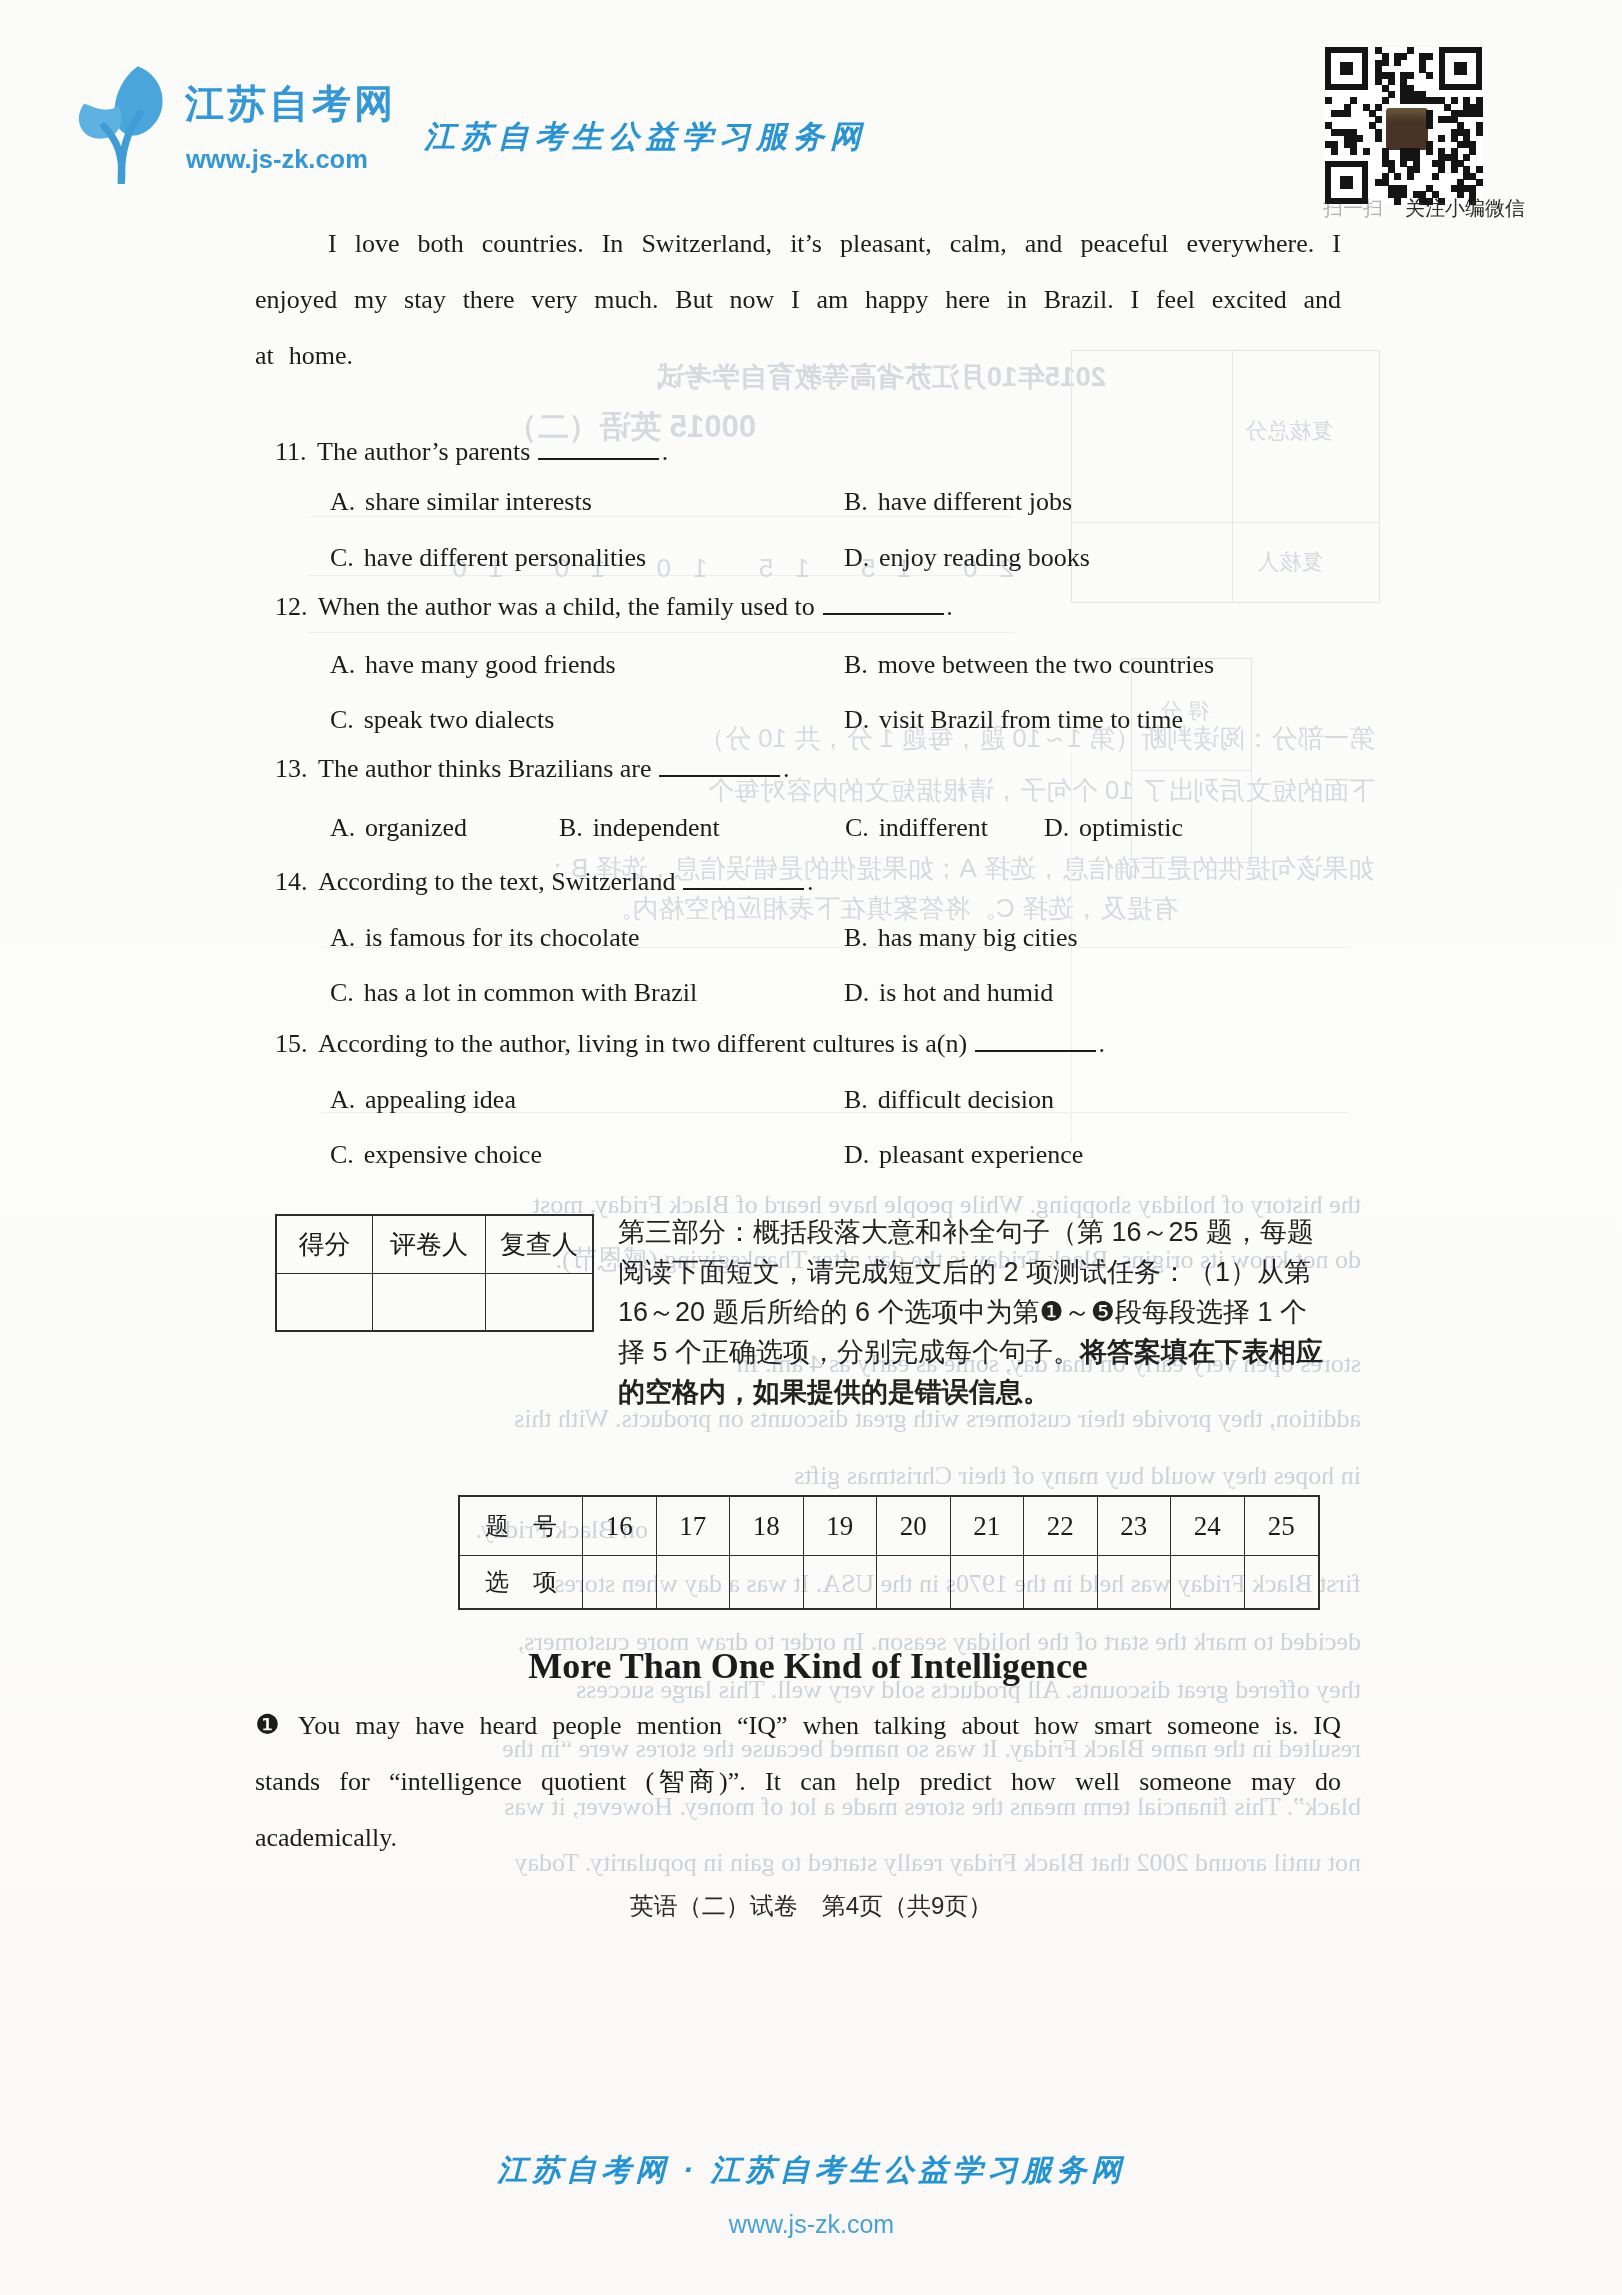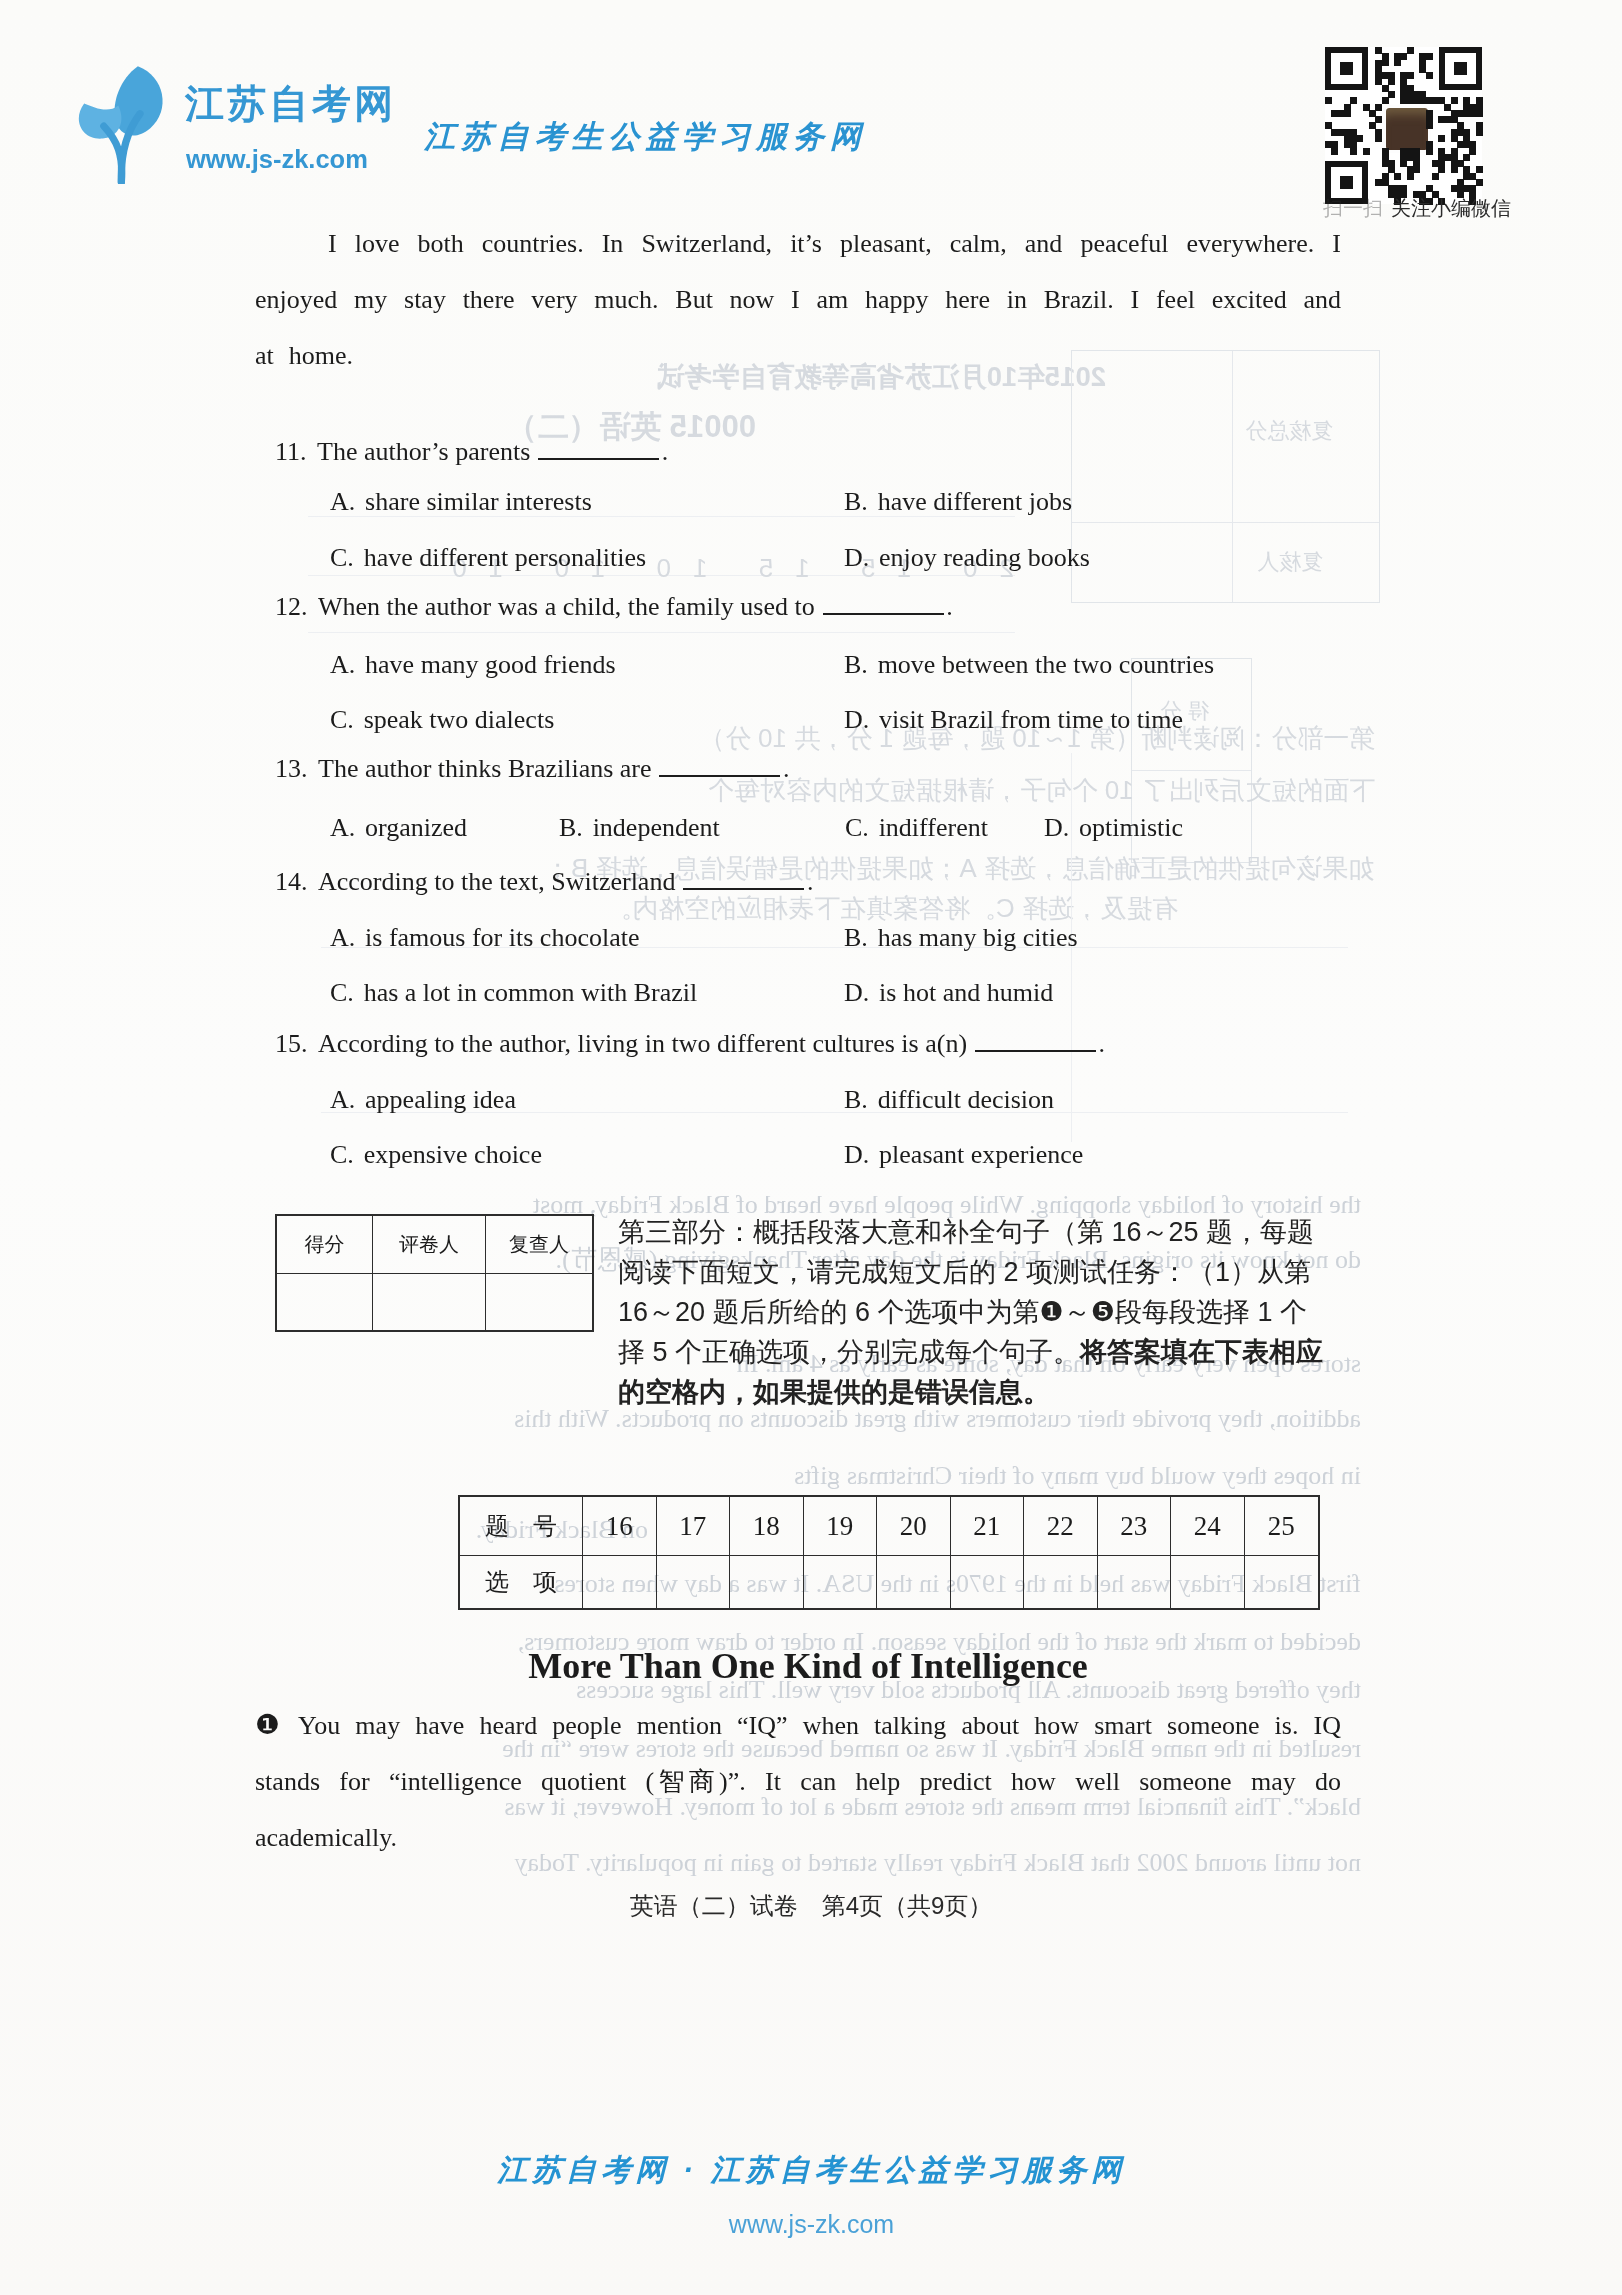--- a/index.html
+++ b/index.html
@@ -30,37 +30,37 @@
             font-family:"Liberation Sans",sans-serif}
   .tagline{left:424px;top:116px;font-size:31px;font-weight:bold;font-style:italic;
            color:#2a93d1;letter-spacing:5.9px;font-family:"Liberation Sans",sans-serif}
   .qr{left:1325px;top:47px;width:157px;height:157px;background:#fff;position:absolute}
   .qr i{position:absolute;background:#141414}
   .finder{position:absolute;width:43px;height:43px;border:6.5px solid #141414;background:#fff;box-sizing:border-box}
   .finder::after{content:"";position:absolute;left:8.5px;top:8.5px;width:13px;height:13px;background:#141414}
   .qr-photo{position:absolute;left:58px;top:58px;width:42px;height:42px;background:#473327;
             border:3.9px solid #fdfdfd;border-radius:6.5px;box-shadow:inset 0 11.8px 9.2px -5.2px #6e5a3e}
   .qr-cap{left:1323px;top:195px;font-size:20px;color:#2b2b2b;white-space:nowrap}
-  .qr-cap .pre{opacity:.35;margin-right:8px}
+  .qr-cap .pre{opacity:.35;margin-right:22px}
 
   
   .intro{left:255px;top:216px;width:1086px;font-size:26px;line-height:56px;
          text-align:justify;text-indent:73px;word-spacing:8.5px}
   .q-stem{position:absolute;left:275px;font-size:26px;white-space:nowrap}
   .q-num{margin-right:10.5px}
   .blank{display:inline-block;width:121px;height:3.9px;border-bottom:2px solid #1d1d1d;
          margin-left:7.9px;margin-right:2.6px}
   .opt{position:absolute;font-size:26px;white-space:nowrap}
   .ol{margin-right:9.8px}
 
   
   .score-box{left:275px;top:1214px;width:319px;height:118px;border:2px solid #2d2d2d;
              display:grid;grid-template-columns:96px 113px 1fr;grid-template-rows:58px 1fr;box-sizing:border-box}
   .score-box div{border-right:1.3px solid #2d2d2d;border-bottom:1.3px solid #2d2d2d;
-             display:flex;align-items:center;justify-content:center;font-size:20px}
+             display:flex;align-items:center;justify-content:center;font-size:26px}
   .score-box div:nth-child(3n){border-right:none}
   .score-box div:nth-child(n+4){border-bottom:none}
 
   
   .instr{left:618px;top:1212px;width:769px;font-size:27px;line-height:40px;color:#222}
   .instr .b{font-weight:700}
 
   
   .ans-table{left:458px;top:1495px;width:862px;height:115px;border:2px solid #2d2d2d;
              display:grid;grid-template-columns:123px repeat(10,1fr);grid-template-rows:59px 1fr;box-sizing:border-box}

